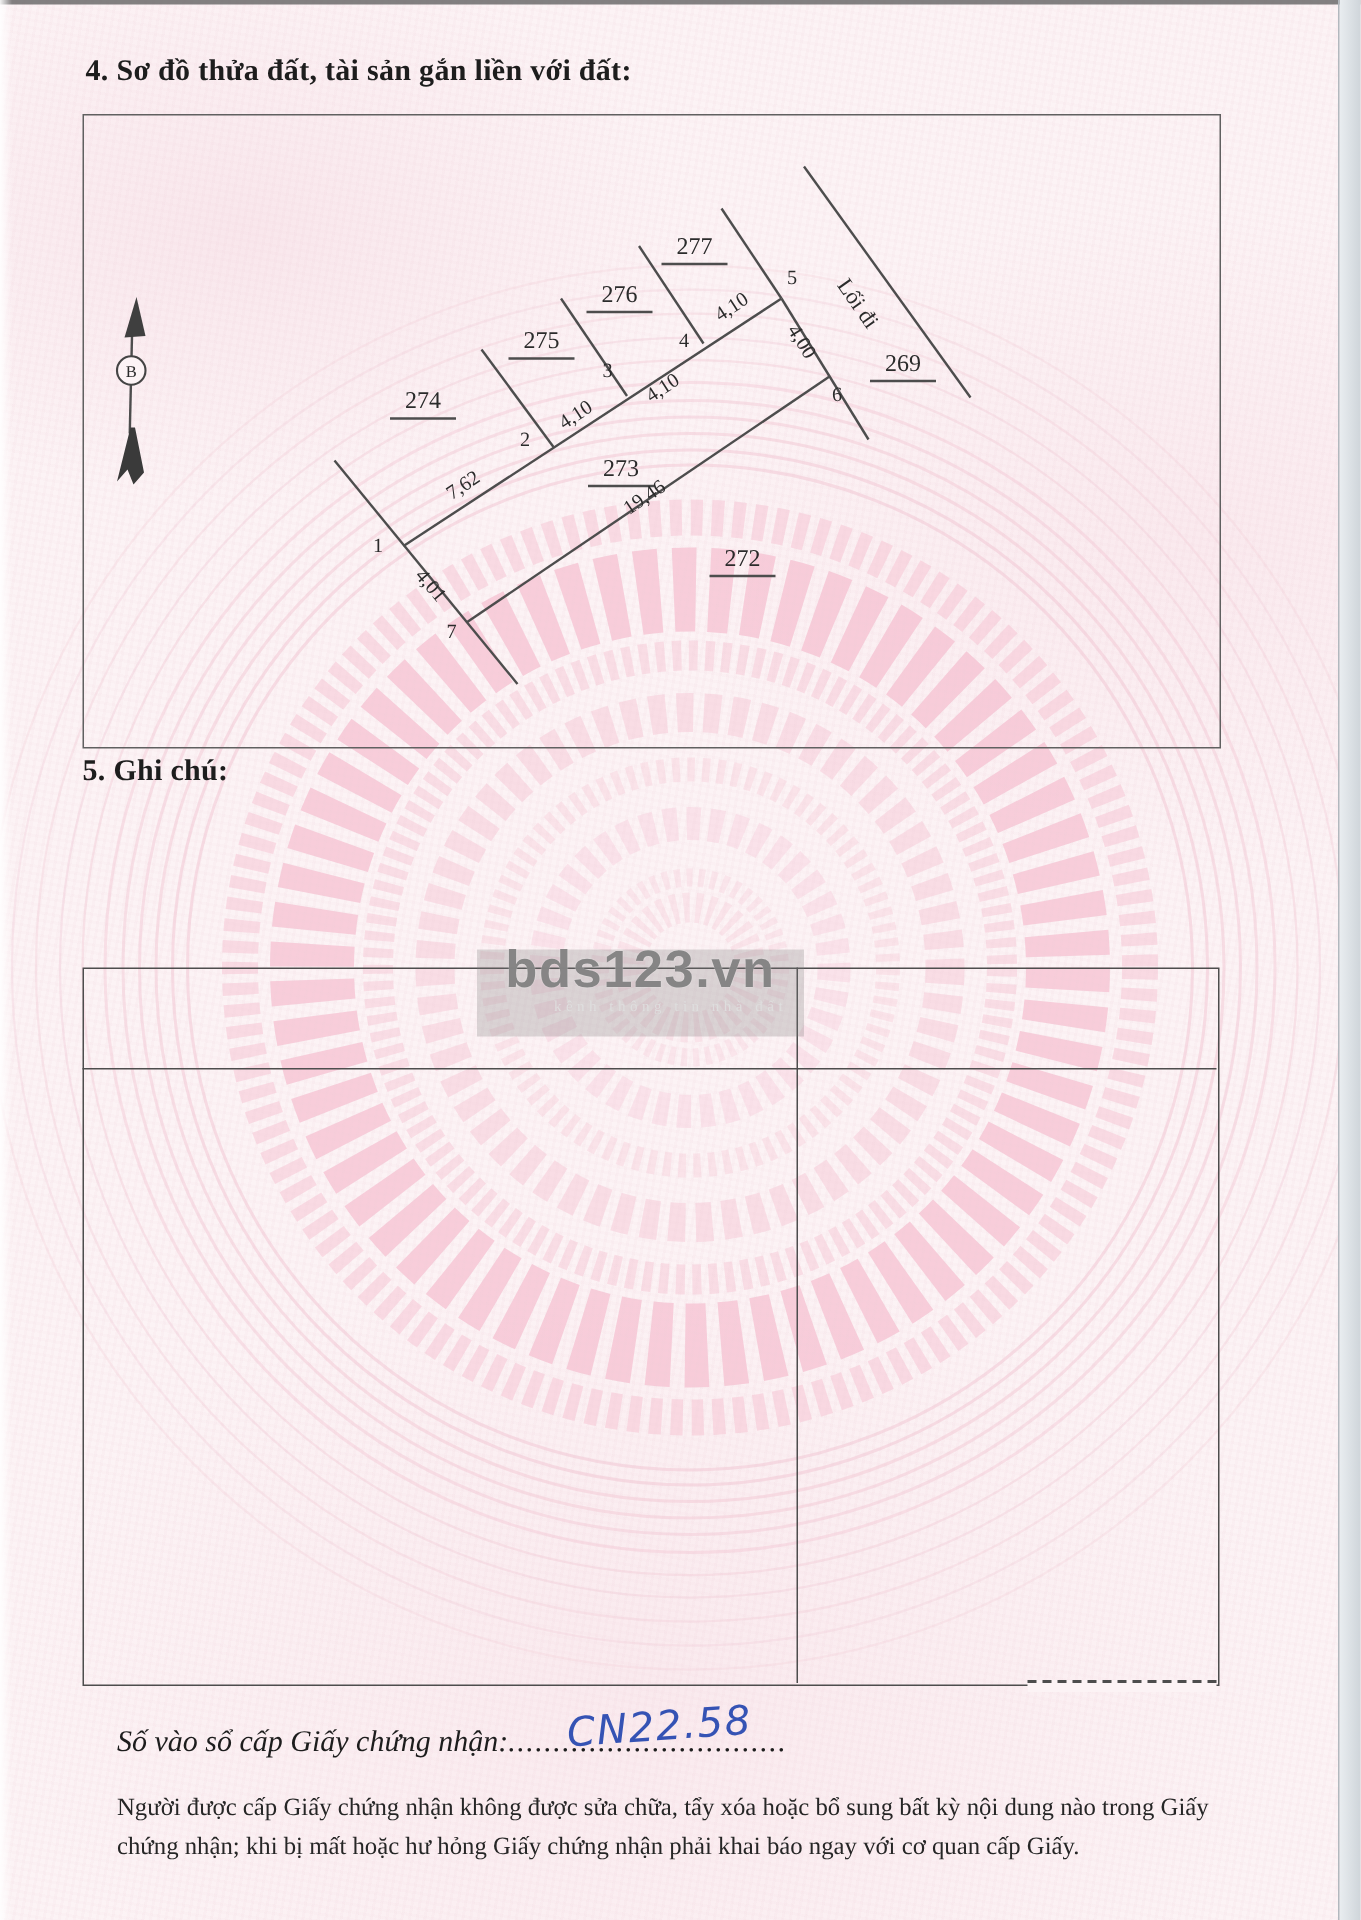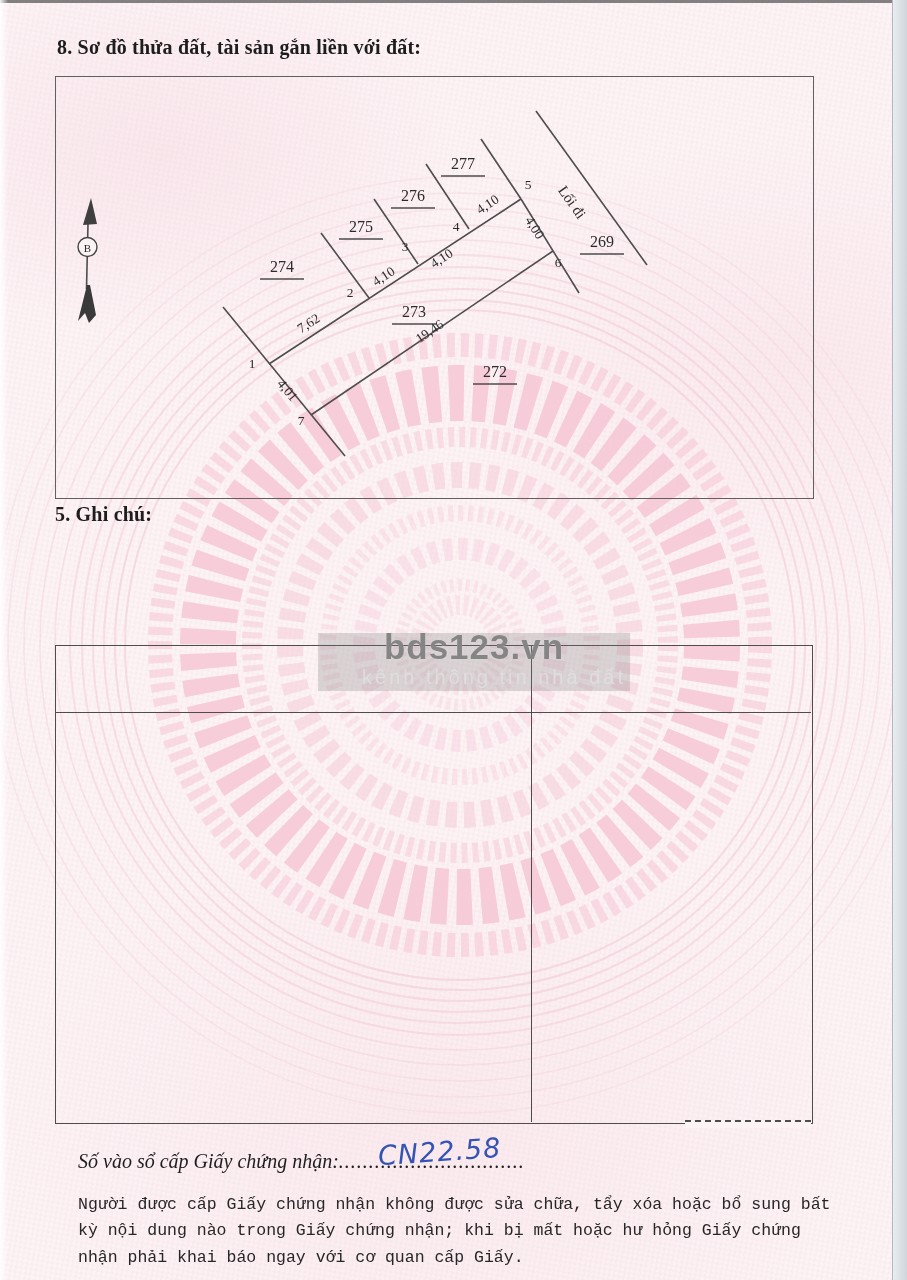--- a/index.html
+++ b/index.html
@@ -46,35 +46,35 @@
   .table-divider{position:absolute; left:531px; top:645px; height:477px; width:0;
     border-left:1.4px solid #4d4d4d; z-index:2;}
   .table-header-line{position:absolute; left:55px; top:712px; width:756px; height:0;
     border-top:1.4px solid #4d4d4d; z-index:2;}
   .col-header{position:absolute; font-size:19px; text-align:center; line-height:1.55; z-index:2;}
   #col1-header{left:72px; top:662px; width:448px;}
   #col2-header{left:540px; top:651px; width:262px;}
   .table-dash-patch{position:absolute; left:685px; top:1120px; width:126px; height:6px;
     background:#fcf3f5; border-top:2px dashed #4d4d4d; z-index:3;}
 
-  .wm-box{position:absolute; left:318px; top:633px; width:312px; height:58px;
+  .wm-box{position:absolute; left:318px; top:633px; width:218px; height:58px;
     background:rgba(125,125,125,.27); z-index:5; text-align:center; overflow:visible;}
   .wm-brand{font-family:"Liberation Sans", sans-serif; font-weight:bold; font-size:35px;
     line-height:36px; color:rgba(128,128,128,.95); letter-spacing:1px; margin-top:-4px;
     text-shadow:0 0 1px rgba(255,255,255,.6);}
-  .wm-tagline{font-family:Liberation Sans, sans-serif; font-size:20px; letter-spacing:3px;
+  .wm-tagline{font-family:Liberation Serif, serif; font-size:10px; letter-spacing:3px;
     color:rgba(222,222,222,.95); margin-top:1px; white-space:nowrap;padding-left:40px;}
 
   .serial-row{position:absolute; left:78px; top:1150px; font-size:20px; z-index:2; white-space:nowrap;font-style:italic;}
   .serial-dots{letter-spacing:1px;}
   .serial-hand{position:absolute; left:378px; top:1136px; font-size:27px; z-index:4;
     font-family:"DejaVu Sans", sans-serif; font-style:italic; color:#3553b4;
     transform:rotate(-4deg); letter-spacing:1px;}
   #disclaimer{position:absolute; left:78px; top:1192px; width:762px; font-size:16.5px;
-    line-height:1.6; color:#262626; z-index:2;font-family:Liberation Mono, monospace;}
+    line-height:1.6; color:#262626; z-index:2;}
 </style>
 </head>
 <body>
 
 <div class="page" data-name="certificate-page">
 
   <svg class="drum" width="907" height="1280" data-name="drum-pattern-watermark" aria-hidden="true">
     <g fill="none">
       <circle cx="460" cy="645" r="40" stroke="rgba(245,195,210,0.30)" stroke-width="20" stroke-dasharray="4 4"></circle>
       <circle cx="460" cy="645" r="60" stroke="rgba(246,198,212,0.30)" stroke-width="12" stroke-dasharray="4 4"></circle>
@@ -95,21 +95,21 @@
       <circle cx="460" cy="645" r="436" stroke="rgba(243,208,218,0.42)" stroke-width="1.5"></circle>
       <circle cx="460" cy="645" r="452" stroke="rgba(243,208,218,0.38)" stroke-width="1.5"></circle>
       <circle cx="460" cy="645" r="468" stroke="rgba(243,208,218,0.34)" stroke-width="1.5"></circle>
     </g>
   </svg>
 
   <div class="edge-top" data-name="photo-top-edge"></div>
   <div class="edge-left" data-name="photo-left-edge"></div>
   <div class="edge-right" data-name="photo-right-edge"></div>
 
-  <div class="sec-title" id="s4-title" data-name="section4-title">8. Sơ đồ thửa đất, tài sản gắn liền với đất:</div>
+  <div class="sec-title" id="s4-title" data-name="section4-title">4. Sơ đồ thửa đất, tài sản gắn liền với đất:</div>
 
   <div class="diagram-box" data-name="land-plot-diagram-box">
     <svg class="plot-svg" width="757" height="421" viewBox="55 76 757 421" data-name="land-plot-diagram">
 
       <g data-name="north-arrow-icon">
         <line x1="87" y1="223" x2="85.5" y2="288" stroke="#4a4a4a" stroke-width="1.4"></line>
         <polygon points="90,197 82,224 96,223" fill="#3f3f3f"></polygon>
         <circle cx="86.5" cy="246" r="9.5" fill="#fcf3f5" stroke="#444" stroke-width="1.4"></circle>
         <text x="86.5" y="250.5" text-anchor="middle" font-size="11" data-name="north-label">B</text>
         <path d="M86,284 L77,320 L84,312 L88,322 L95,314 L89,284 Z" fill="#3a3a3a"></path>

